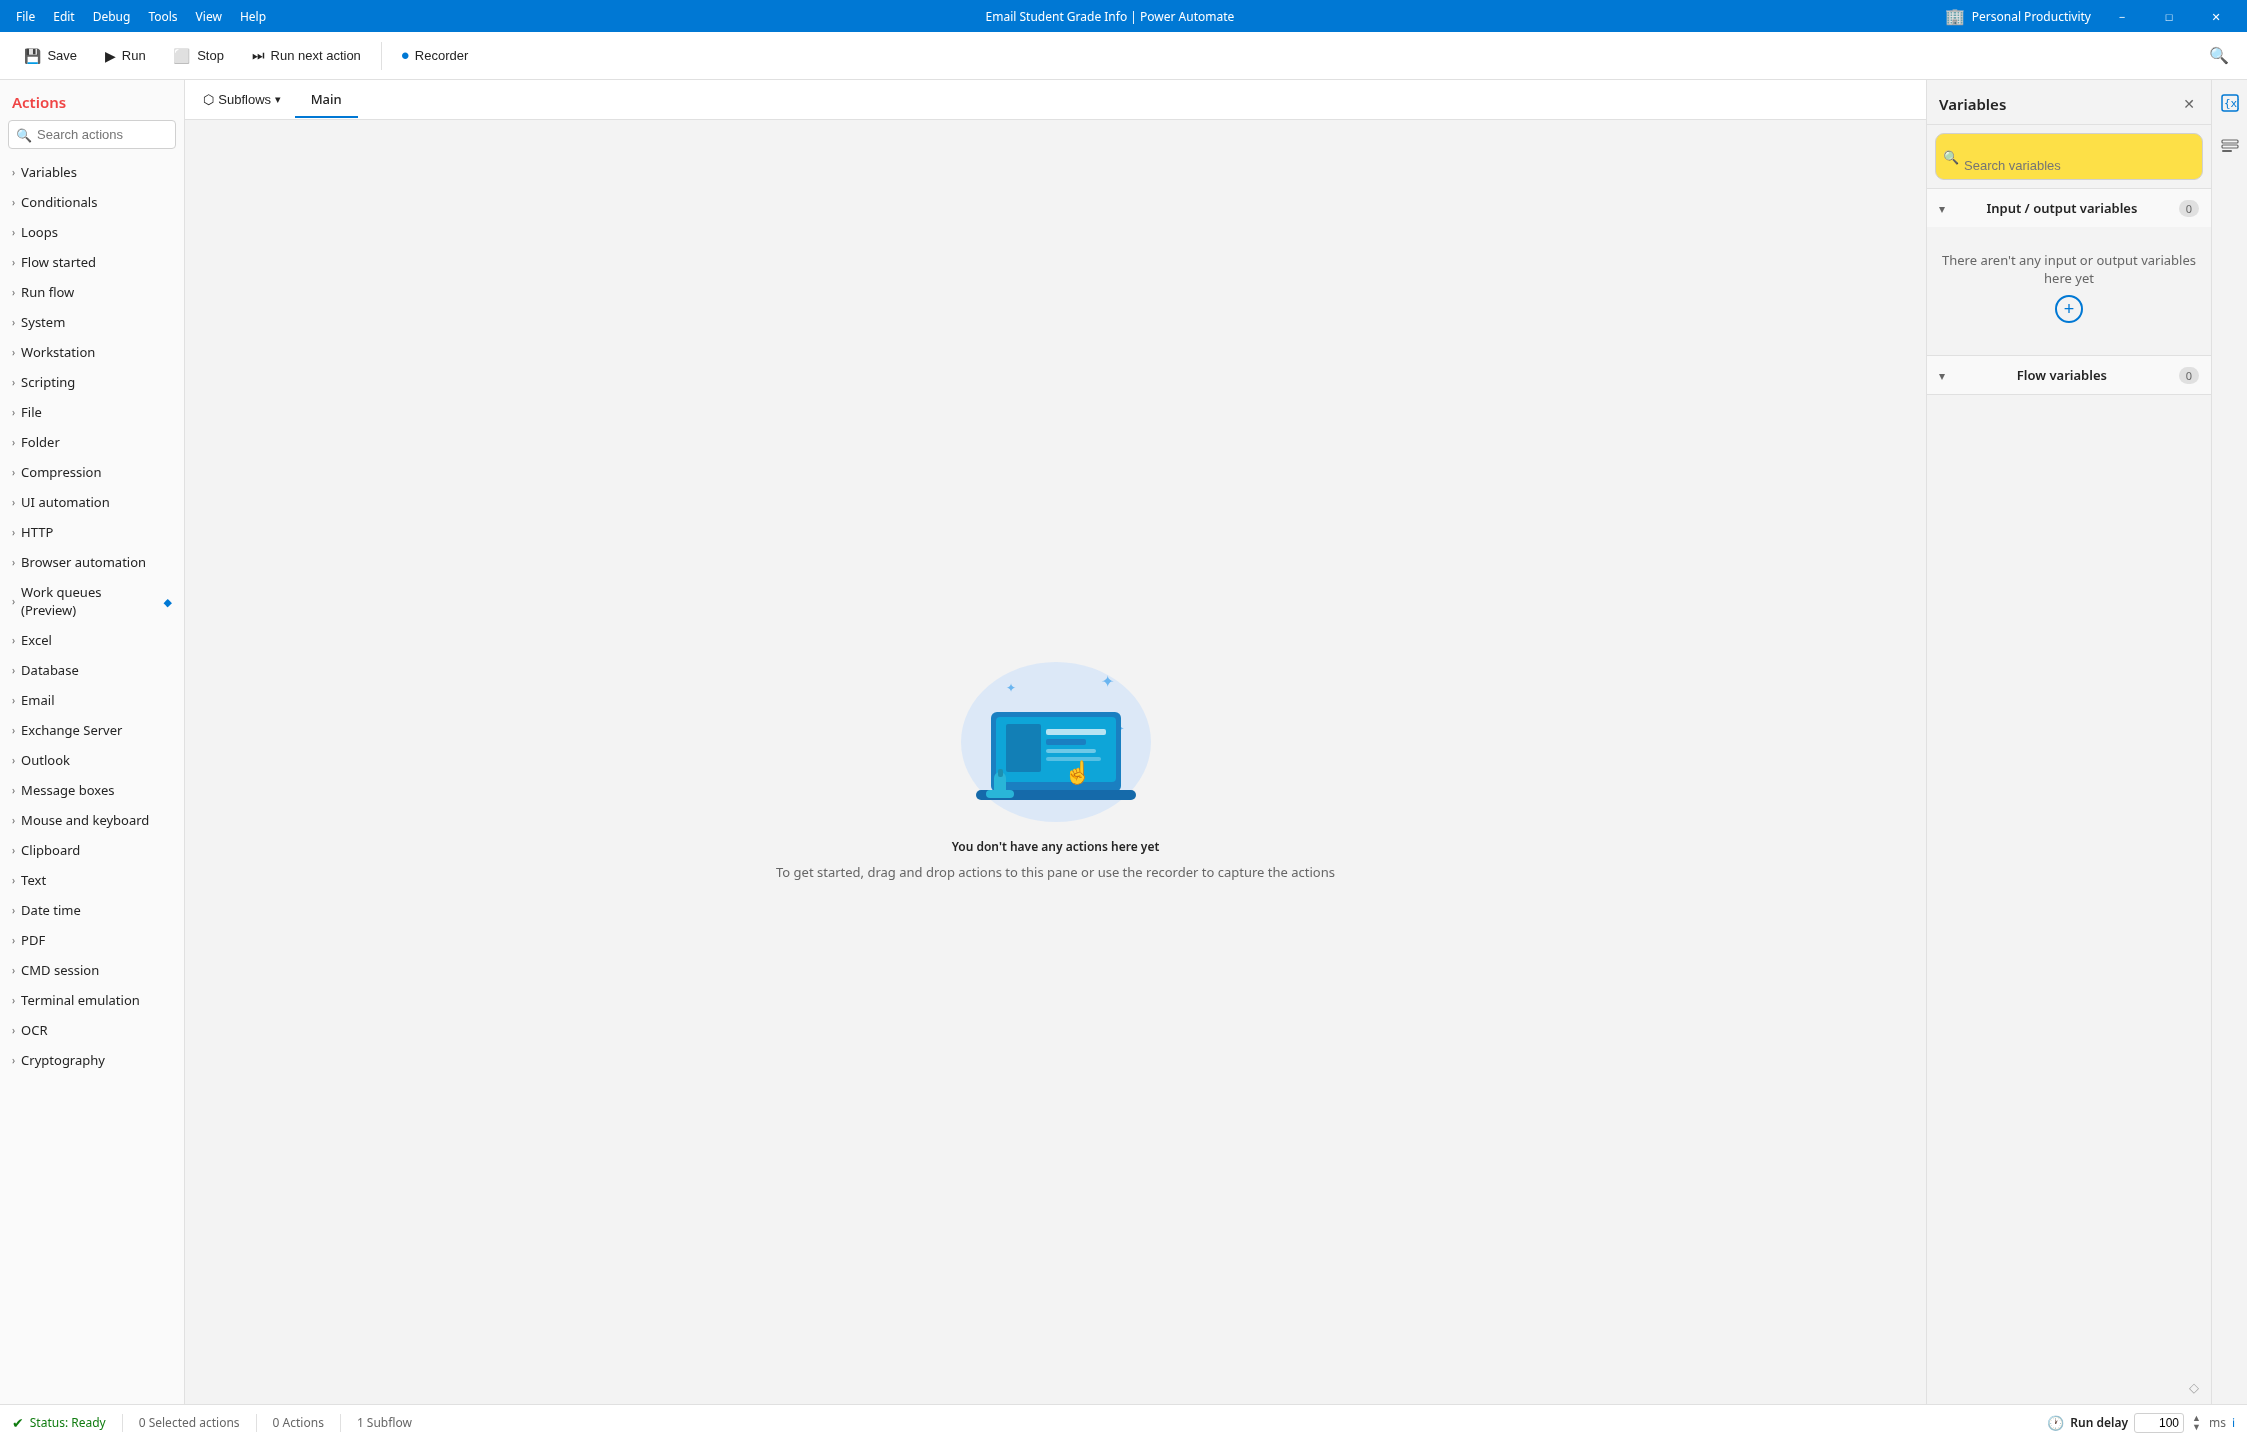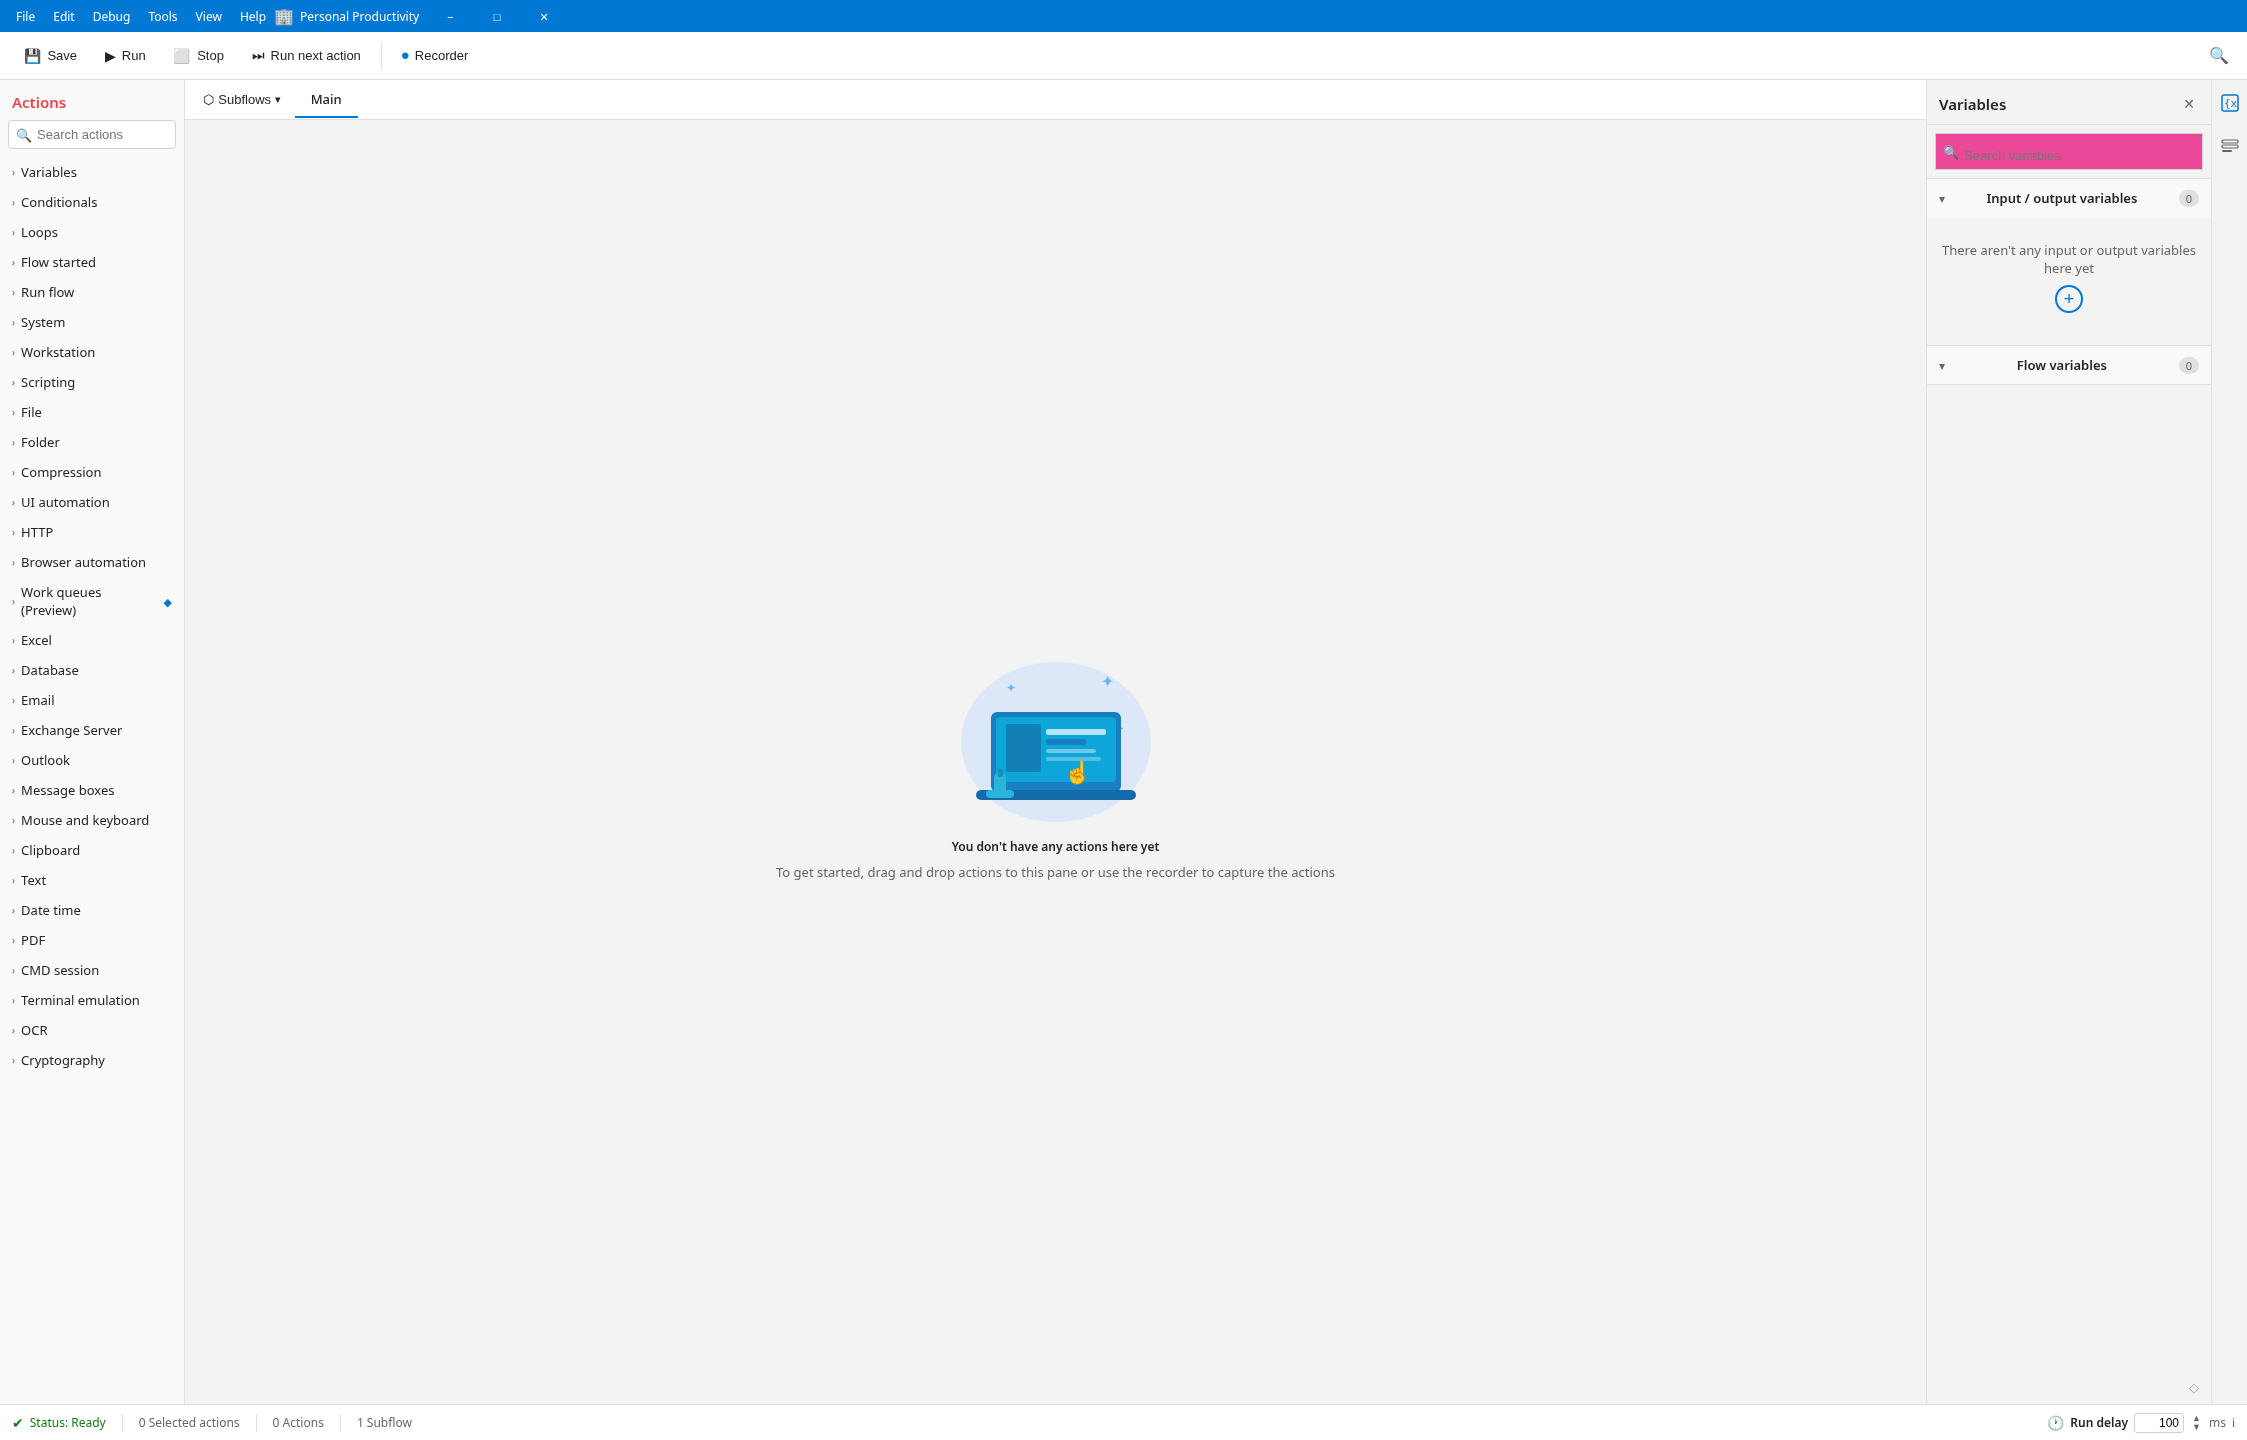--- a/index.html
+++ b/index.html
@@ -130,23 +130,23 @@
       border-bottom: 1px solid #e0e0e0;
     }
     .variables-title { font-weight: 600; font-size: 15px; color: #242424; }
     .variables-header-actions { display: flex; gap: 4px; }
     .variables-icon-btn {
       background: none; border: none; cursor: pointer;
       padding: 4px; border-radius: 3px; color: #666; font-size: 14px;
     }
     .variables-search { padding: 8px; border-bottom: 1px solid #e0e0e0; }
     .variables-search input {
-      width: 100%; padding: 14px 8px 6px 28px;
-      border: 1px solid #d0d0d0; border-radius: 0;
-      font-size: 13px; background: #ec4899; outline: none;
+      width: 100%; padding: 24px 8px 6px 28px;
+      border: 1px solid #d0d0d0; border-radius: 9px;
+      font-size: 13px; background: #fde047; outline: none;
     }
     .variables-search-wrap { position: relative; }
     .variables-search-wrap .search-icon {
       position: absolute; left: 8px; top: 50%; transform: translateY(-50%);
       color: #666; font-size: 13px;
     }
     .variables-section { border-bottom: 1px solid #e0e0e0; }
     .variables-section-header {
       display: flex; align-items: center; gap: 8px;
       padding: 10px 12px; cursor: pointer; background: #f9f9f9;
@@ -222,20 +222,21 @@
 
 <div class="title-bar">
   <div class="title-bar-menu">
     <span class="title-bar-menu-item">File</span>
     <span class="title-bar-menu-item">Edit</span>
     <span class="title-bar-menu-item">Debug</span>
     <span class="title-bar-menu-item">Tools</span>
     <span class="title-bar-menu-item">View</span>
     <span class="title-bar-menu-item">Help</span>
   </div>
+  <div class="title-bar-title">Email Student Grade Info | Power Automate</div>
   <div class="title-bar-account">
     <span style="font-size:16px;">🏢</span>
     <span>Personal Productivity</span>
   </div>
   <div class="title-bar-controls">
     <div class="title-bar-btn">−</div>
     <div class="title-bar-btn">□</div>
     <div class="title-bar-btn close">✕</div>
   </div>
 </div>

